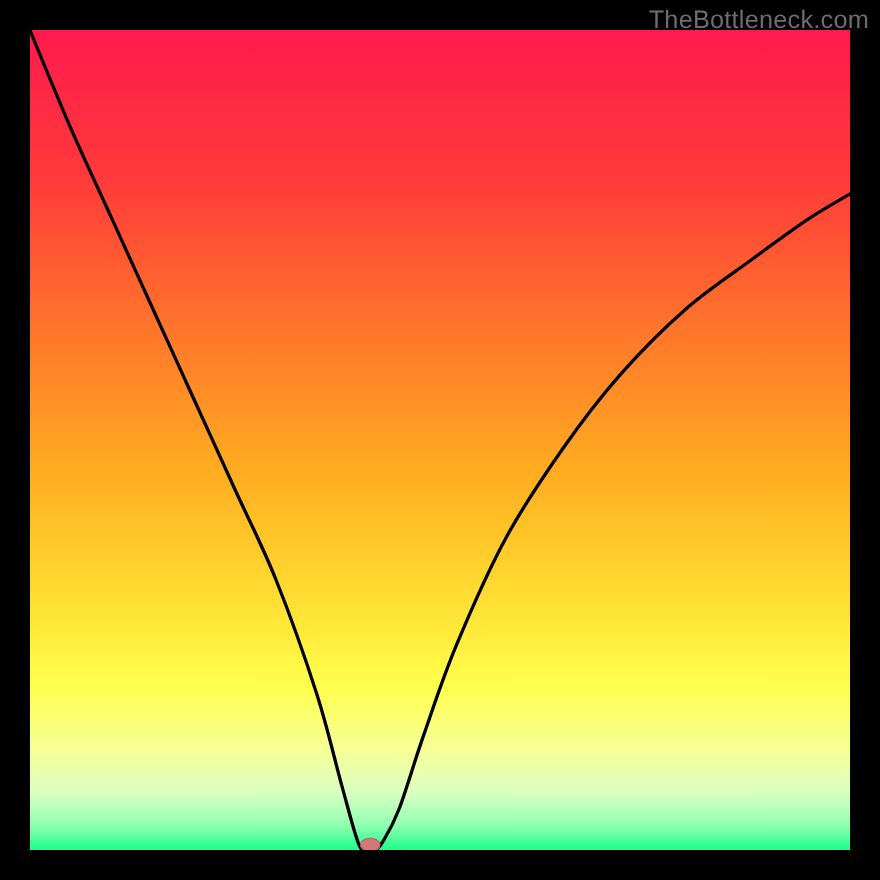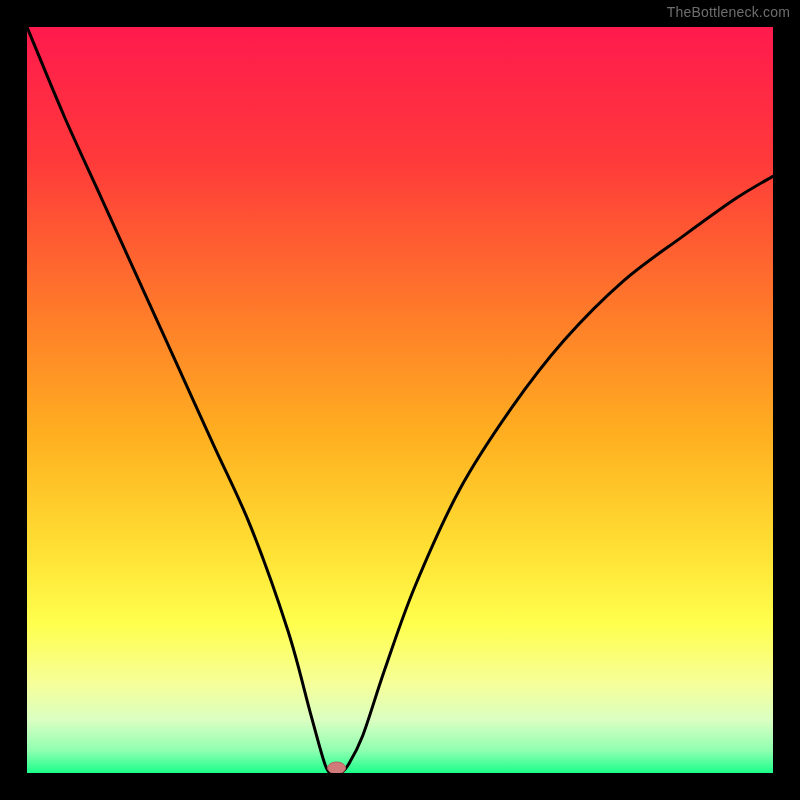--- a/index.html
+++ b/index.html
@@ -22,21 +22,21 @@
     top: 27px;
     width: 746px;
     height: 746px;
     overflow: hidden;
   }
   .watermark {
     position: absolute;
     top: 4px;
     right: 10px;
     color: #6e6e6e;
-    font-size: 14px;
+    font-size: 23px;
     font-weight: 500;
     letter-spacing: 0.2px;
     z-index: 50;
   }
   svg { display: block; }
 </style>
 </head>
 <body>
 
 <div class="frame">

